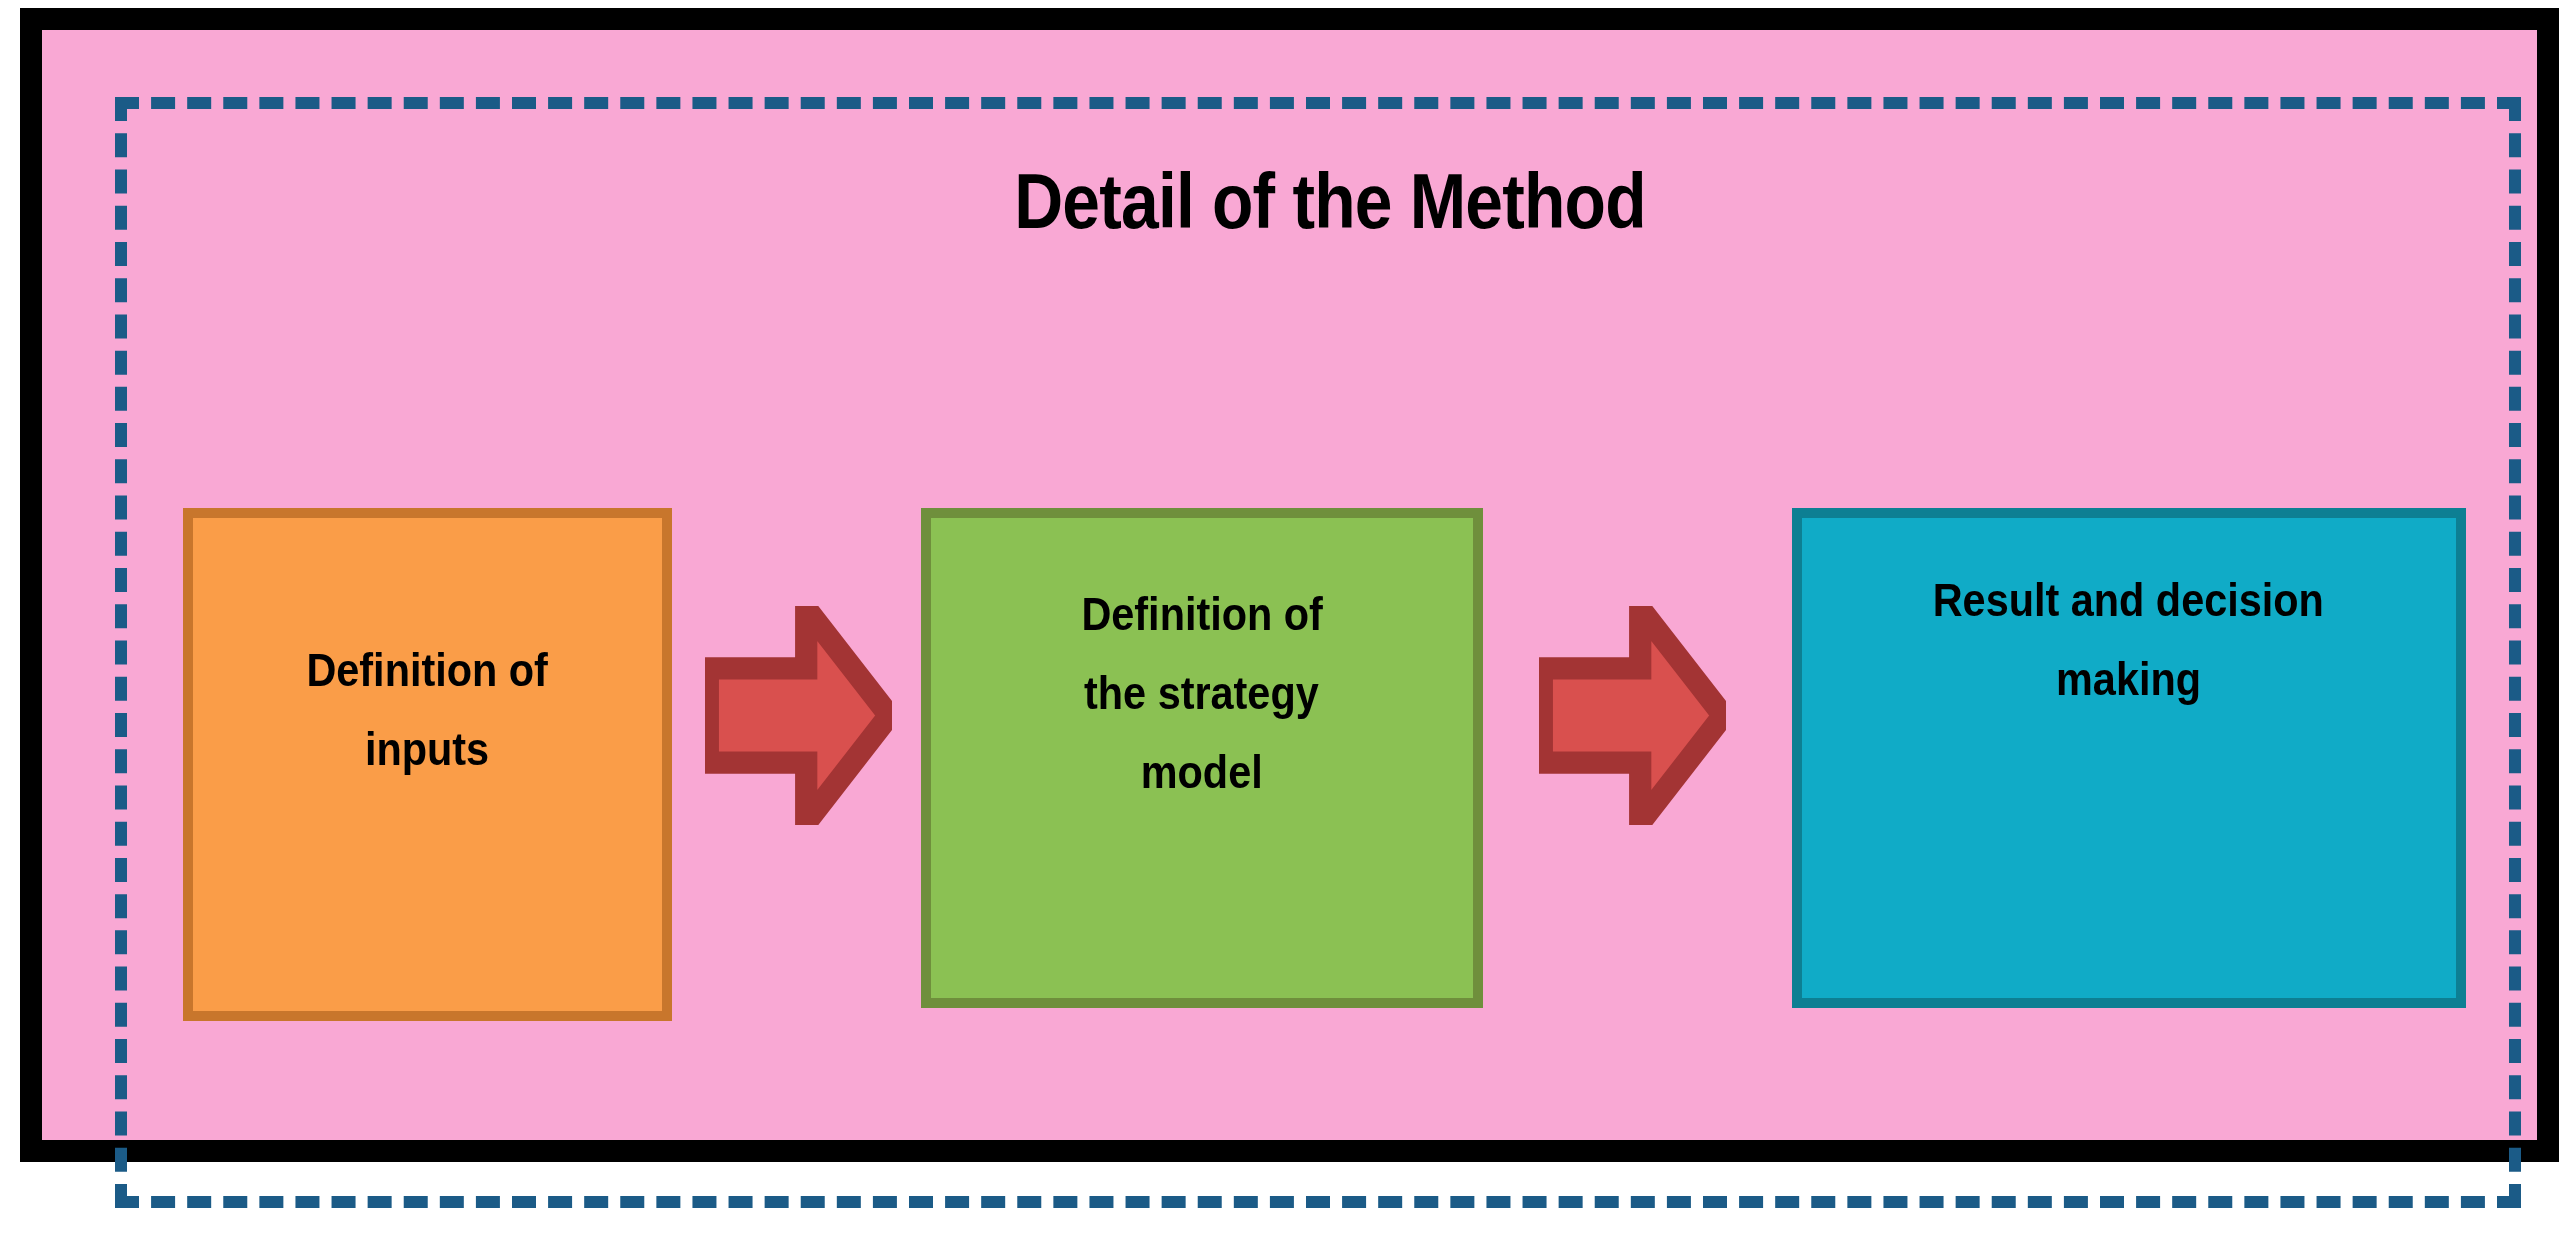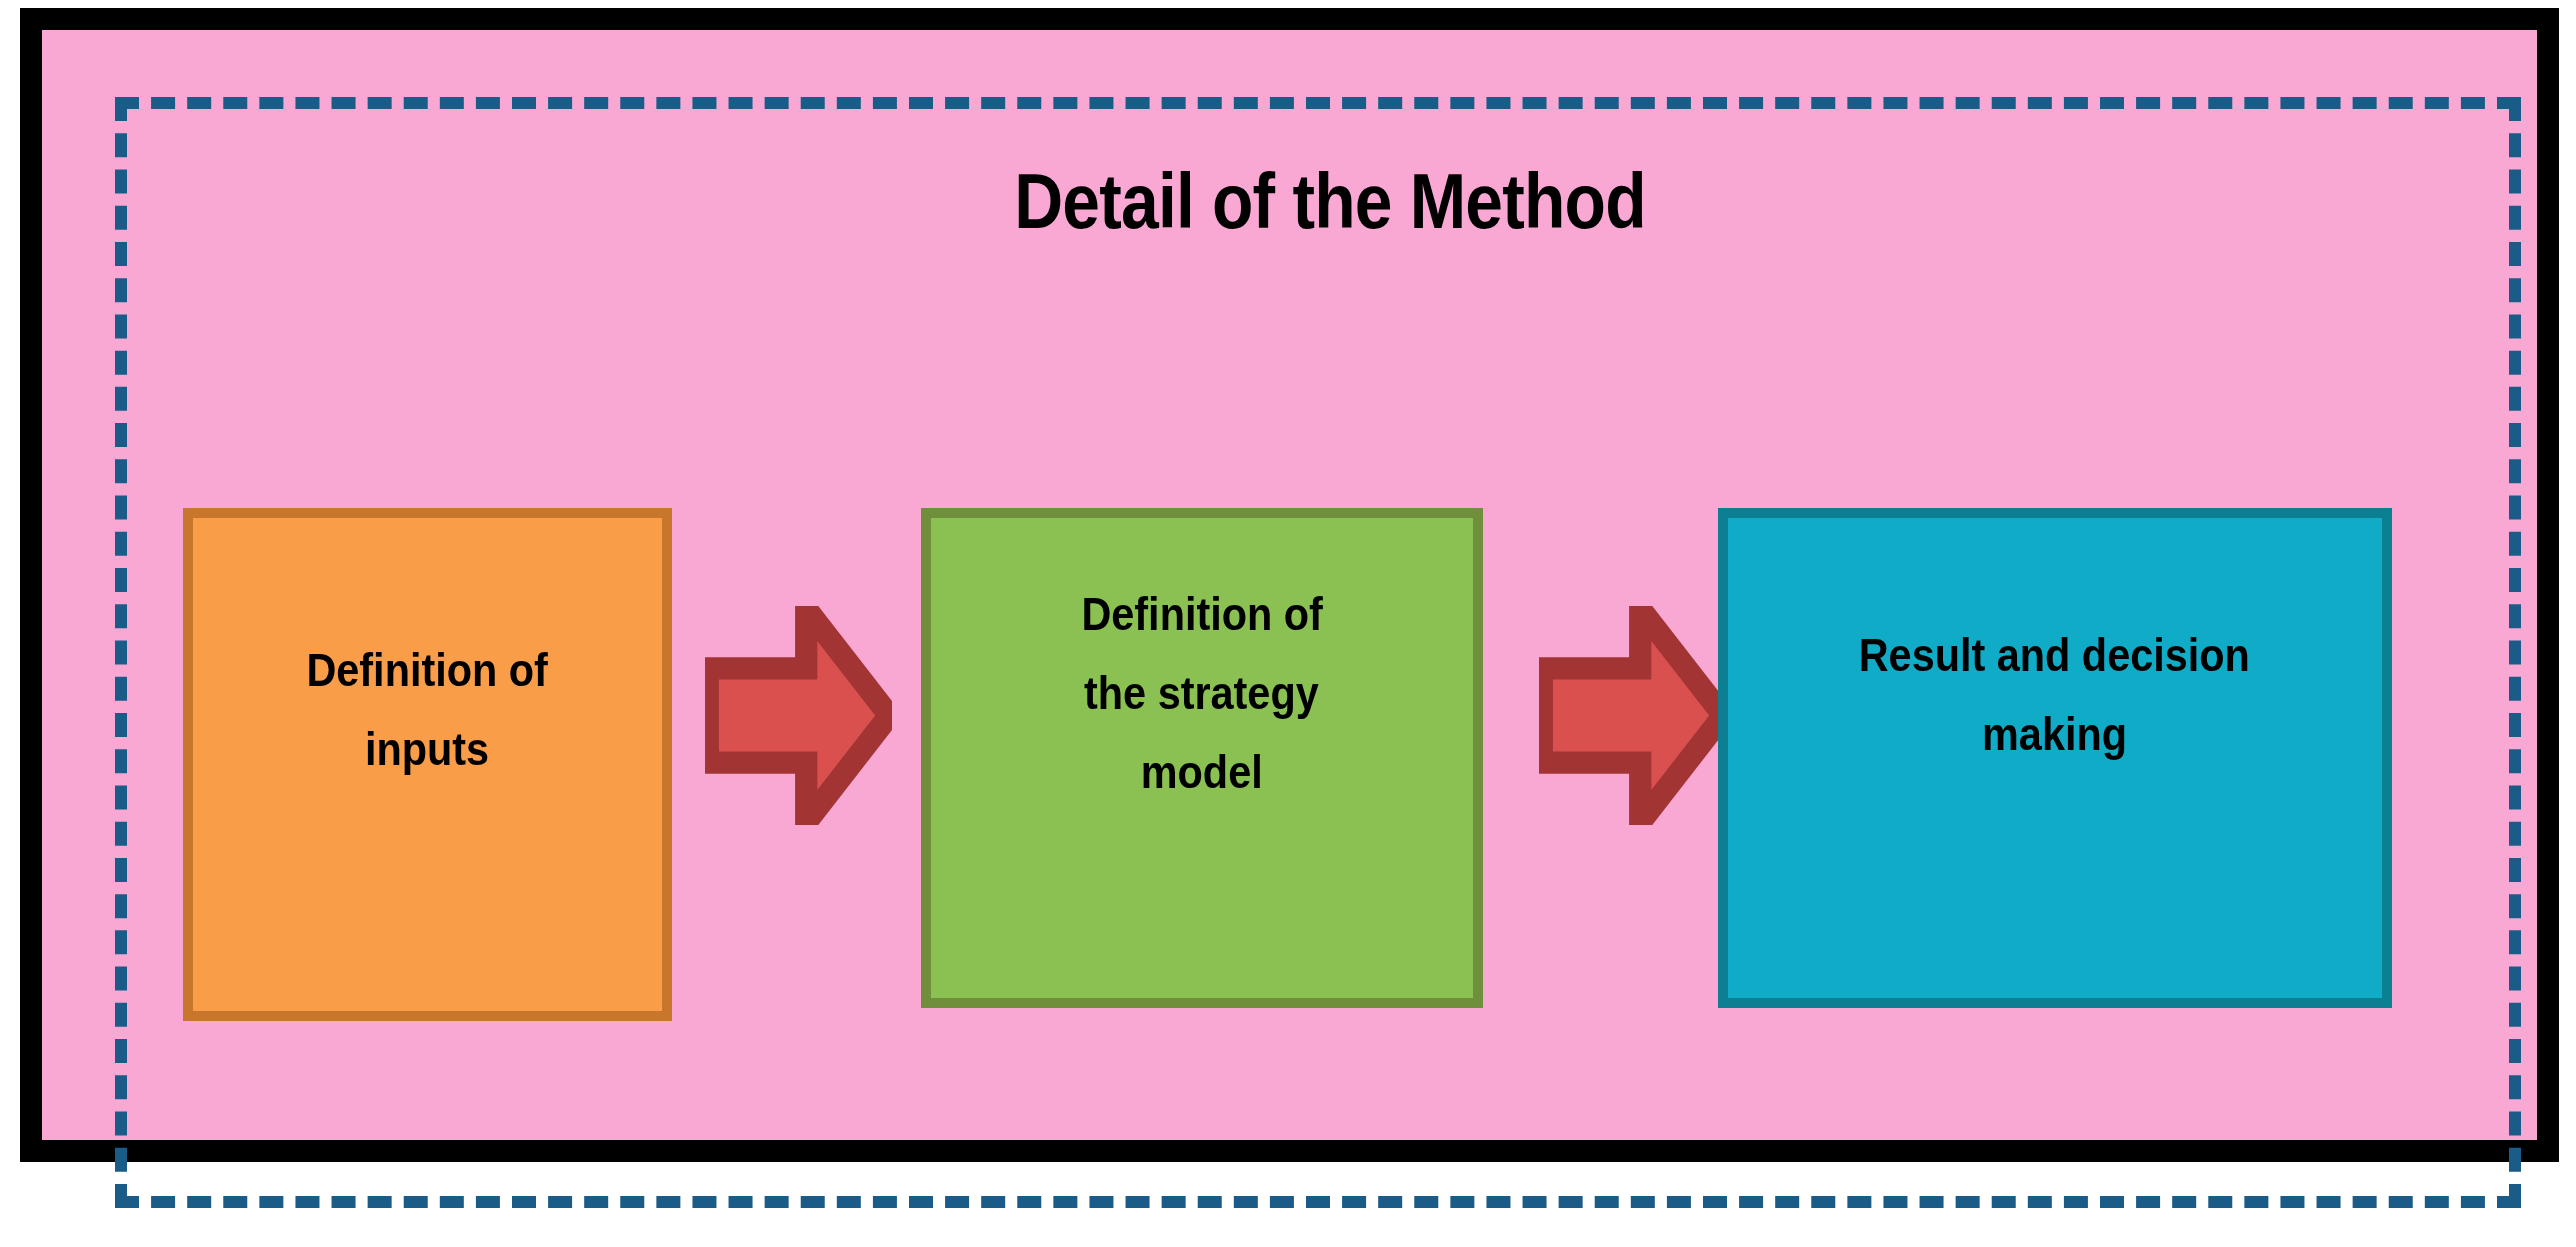--- a/index.html
+++ b/index.html
@@ -110,27 +110,27 @@
     left: 879px;
     top: 478px;
     width: 562px;
     height: 500px;
     background: #8BC153;
     border: 10.3px solid #6F8F3C;
     padding-top: 73px;
   }
 
   #box-result {
-    left: 1676px;
+    left: 1750px;
     top: 478px;
     width: 674px;
     height: 500px;
     background: #10ABC7;
     border: 10.3px solid #0D7F93;
-    padding-top: 114px;
+    padding-top: 59px;
   }
 
   
   .flow-arrow {
     position: absolute;
     top: 576px;
     width: 187px;
     height: 219px;
   }
   #arrow-1 { left: 663px; }

